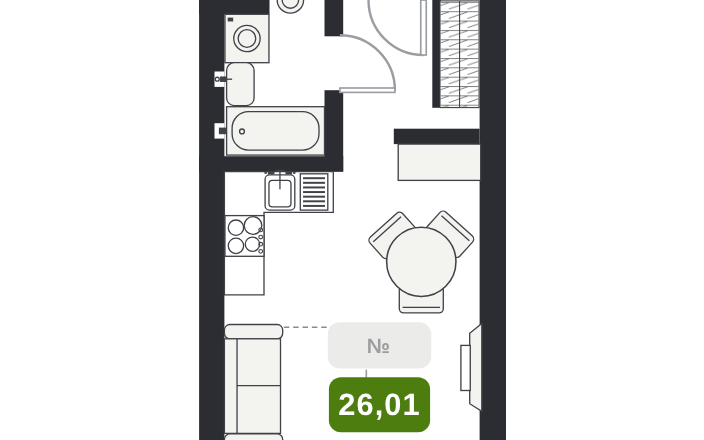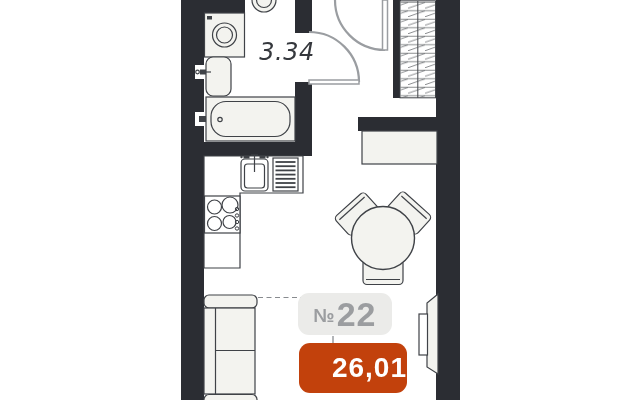--- a/index.html
+++ b/index.html
@@ -8,22 +8,22 @@
   .stage svg{position:absolute;left:0;top:0;}
   .area-label{position:absolute;font-style:italic;color:#35383d;font-size:24px;
               letter-spacing:.5px;font-family:"DejaVu Sans",sans-serif;text-align:center;}
   #label-bath{left:250px;top:38px;width:74px;}
   #label-room{left:268px;top:245px;width:76px;}
   .badge-number{position:absolute;left:298px;top:293px;width:94px;height:42px;background:#ebebe9;
                 border-radius:11px;display:flex;align-items:center;justify-content:center;
                 color:#9b9da0;font-weight:bold;}
   .badge-number .no{font-size:19px;margin:3px 2px 0 0;}
   .badge-number .num{font-size:34px;letter-spacing:1px;line-height:1;}
-  .badge-area{position:absolute;left:299px;top:343px;width:108px;height:50px;background:#c2410c;
-              border-radius:11px;display:flex;align-items:center;justify-content:flex-end;
+  .badge-area{position:absolute;left:299px;top:343px;width:92px;height:50px;background:#4d7c0f;
+              border-radius:11px;display:flex;align-items:center;justify-content:center;
               color:#ffffff;font-size:28px;font-weight:bold;letter-spacing:1px;}
 </style>
 </head>
 <body>
 
 <div class="stage">
 
   <svg width="640" height="400" viewBox="0 0 640 400">
     <defs>
       <pattern id="hatch" width="17" height="8.5" patternUnits="userSpaceOnUse">
@@ -147,23 +147,21 @@
 
     <g stroke="#3f4247" stroke-width="1.2">
       <polygon points="438,294 427,303 427,367 438,374" fill="#f3f3ef"></polygon>
       <rect x="419" y="314" width="8.5" height="41" fill="#ffffff"></rect>
     </g>
 
     <line x1="258" y1="297.5" x2="303" y2="297.5" stroke="#888b8f" stroke-width="1.2" stroke-dasharray="5 3.5"></line>
     <line x1="333" y1="336" x2="333" y2="344" stroke="#9a9da1" stroke-width="1.5"></line>
   </svg>
 
-  <div class="area-label" id="label-bath">3.34</div>
 
   <div class="badge-number">
     <span class="no">№</span>
-    <span class="num">22</span>
   </div>
   <div class="badge-area">
     <span>26,01</span>
   </div>
 
 </div>
 
 </body></html>

